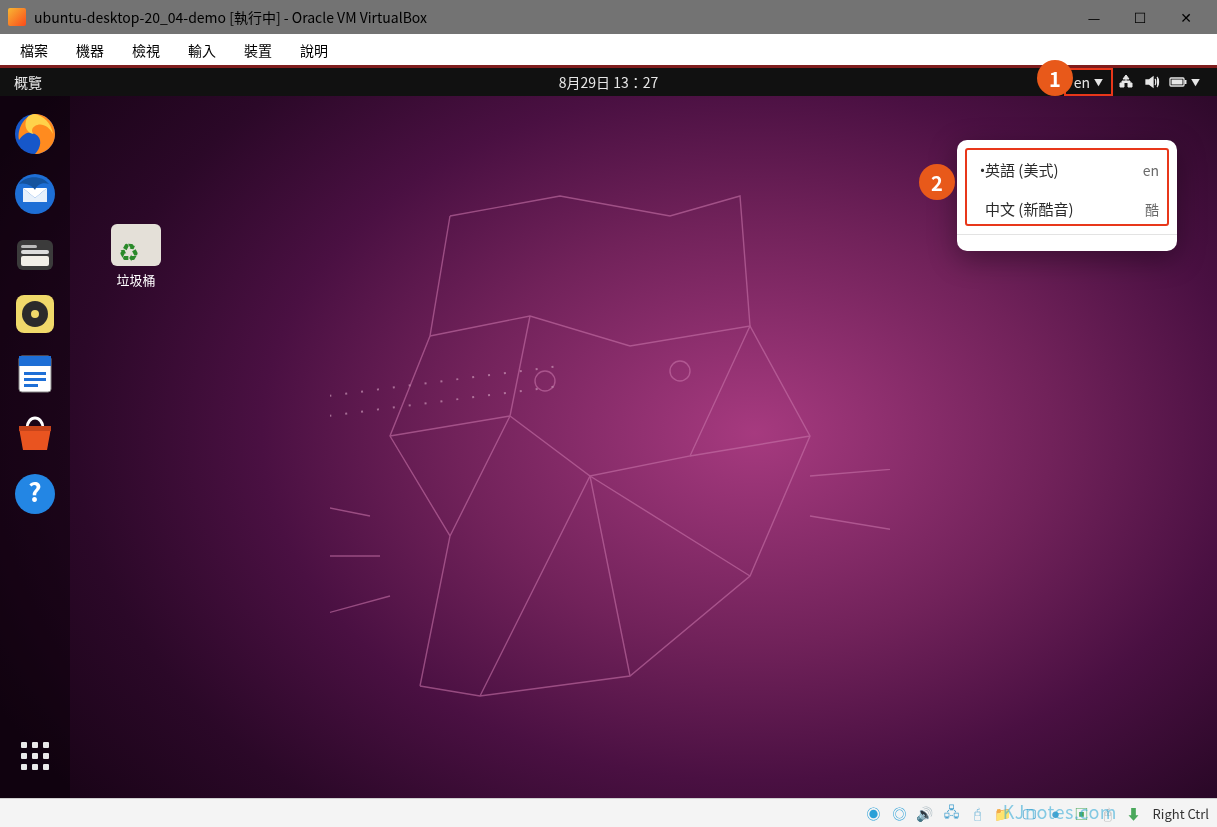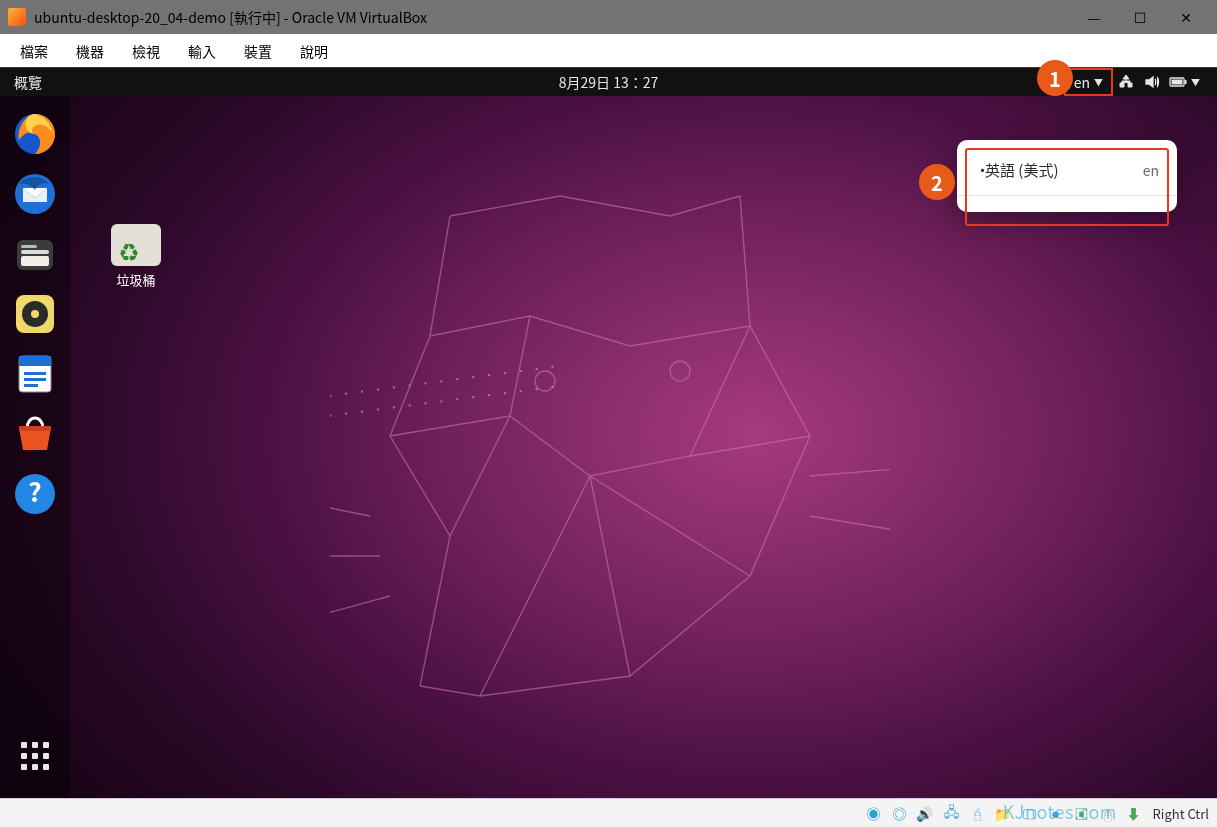--- a/index.html
+++ b/index.html
@@ -6,21 +6,21 @@
 body { width:1217px; height:827px; background:#fff; position:relative; overflow:hidden; }
 
 
 .vb-titlebar { height:34px; display:flex; align-items:center; padding:0 8px; background:#737373; }
 .vb-titlebar .vb-logo { width:18px; height:18px; background:linear-gradient(135deg,#f7b733 0%,#fc4a1a 100%); border-radius:2px; margin-right:8px; }
 .vb-titlebar .vb-title { flex:1; font-size:14px; color:#000; }
 .vb-win-btns { display:flex; }
 .vb-win-btn { width:46px; height:32px; display:flex; align-items:center; justify-content:center; font-size:14px; color:#000; }
 
 
-.vb-menubar { height:34px; display:flex; align-items:center; padding:0 6px; background:#fff; border-bottom:1px solid #7f1d1d; }
+.vb-menubar { height:34px; display:flex; align-items:center; padding:0 6px; background:#fff; border-bottom:3px solid #7f1d1d; }
 .vb-menubar .m-item { padding:4px 14px; font-size:14px; color:#000; }
 
 
 .guest { position:absolute; left:0; top:68px; right:0; height:730px; background:#000; }
 
 
 .panel { position:absolute; left:0; top:0; right:0; height:28px; background:#111; color:#e6e6e6; display:flex; align-items:center; font-size:14px; z-index:10; }
 .panel .p-left { padding:0 14px; }
 .panel .p-center { position:absolute; left:50%; transform:translateX(-50%); }
 .panel .p-right { margin-left:auto; display:flex; align-items:center; padding-right:10px; gap:0; }
@@ -224,20 +224,25 @@
       </div>
       <div>垃圾桶</div>
     </div>
 
     <div class="ime-pop">
       <div class="ime-row">
         <span class="bullet">•</span>
         <span class="lbl">英語 (美式)</span>
         <span class="code">en</span>
       </div>
+      <div class="ime-row">
+        <span class="bullet"></span>
+        <span class="lbl">中文 (新酷音)</span>
+        <span class="code">酷</span>
+      </div>
       <div class="ime-sep"></div>
     </div>
     <div class="ime-box"></div>
 
     <div class="marker" style="right:262px; top:68px;">2</div>
 
   </div>
 </div>
 
 <div class="statusbar">

